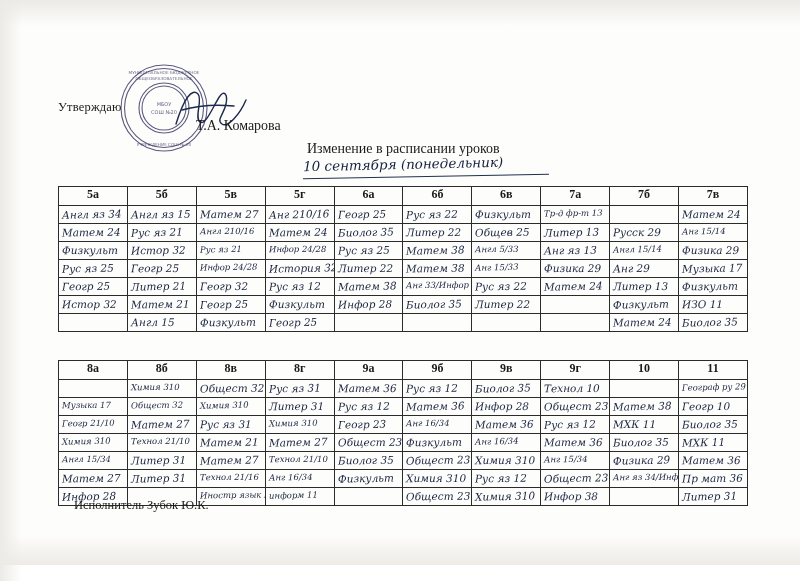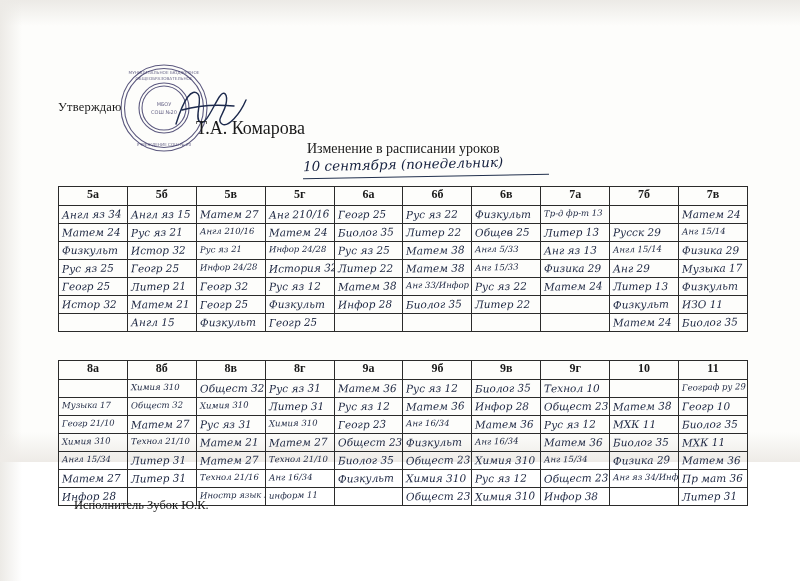--- a/index.html
+++ b/index.html
@@ -12,21 +12,21 @@
     background: #ffffff;
     font-family: "Liberation Serif", serif;
     color: #1a1a1a;
     overflow: hidden;
     position: relative;
   }
   .page {
     position: absolute;
     left: 0; top: 0;
     width: 800px;
-    height: 462px;
+    height: 565px;
     background: #fdfdfb;
   }
   
   .scan-edge-top {
     position: absolute; left: 0; top: 0; width: 800px; height: 26px;
     background: linear-gradient(to bottom, #eceae6 0%, rgba(255,255,255,0) 100%);
     pointer-events: none;
   }
   .scan-edge-left {
     position: absolute; left: 0; top: 0; width: 22px; height: 581px;
@@ -45,21 +45,21 @@
     left: 58px;
     top: 100px;
     font-size: 12.5px;
     letter-spacing: .2px;
     white-space: nowrap;
   }
   .director-name {
     position: absolute;
     left: 196px;
     top: 118px;
-    font-size: 18px;
+    font-size: 14px;
     white-space: nowrap;
   }
   .stamp {
     position: absolute;
     left: 118px;
     top: 62px;
     width: 92px;
     height: 92px;
   }
   .stamp svg { display: block; }

